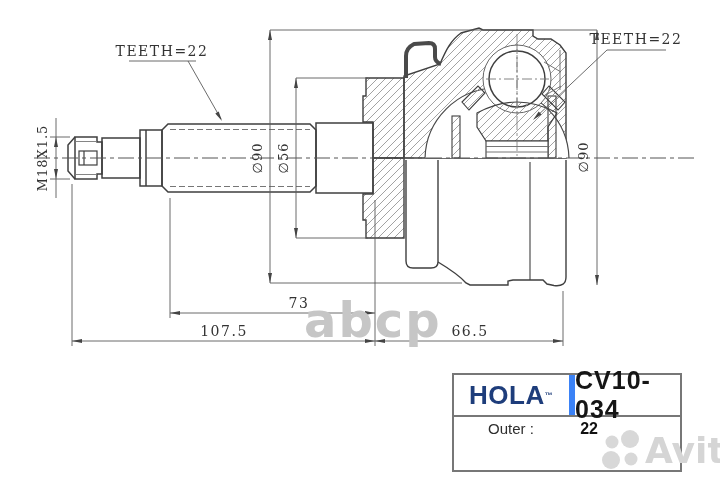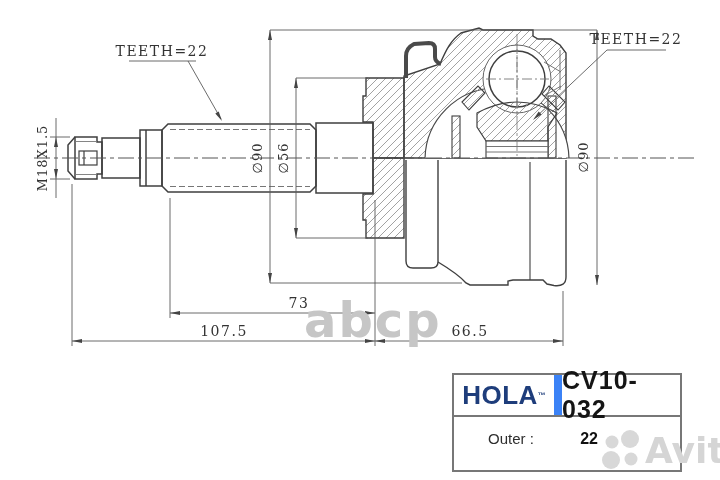--- a/index.html
+++ b/index.html
@@ -5,27 +5,27 @@
   html,body{margin:0;padding:0;background:#fff;}
   #stage{position:relative;width:720px;height:480px;background:#fff;overflow:hidden;
          font-family:"Liberation Sans",sans-serif;}
   svg{position:absolute;left:0;top:0;}
   .dimtext{font-family:"DejaVu Serif",serif;font-size:14px;letter-spacing:1.5px;fill:#333;}
   .dimtext-sm{font-family:"DejaVu Serif",serif;font-size:13px;letter-spacing:1px;fill:#333;}
   
   #spec-table{position:absolute;left:452px;top:373px;width:226px;height:95px;
               border:2px solid #777;background:transparent;}
   #spec-table .row1{display:flex;height:40px;border-bottom:2px solid #777;}
-  #spec-table .logo-cell{width:100px;display:flex;align-items:center;justify-content:center;
-              border-right:8px solid #3b82f6;}
+  #spec-table .logo-cell{width:100px;display:flex;align-items:center;
+              border-right:6px solid #3b82f6;padding-left:15px;}
   .brand{color:#1e3d7b;font-weight:bold;font-size:26px;letter-spacing:.5px;line-height:1;}
   .brand-tm{color:#1e3d7b;font-size:8px;vertical-align:top;font-weight:bold;}
   #spec-table .part-cell{flex:1;display:flex;align-items:center;justify-content:center;
               font-weight:bold;font-size:25px;color:#151515;letter-spacing:1px;}
-  #spec-table .row2{padding:13px 0 0 34px;}
+  #spec-table .row2{padding:3px 0 0 34px;}
   .spec-line{font-size:15px;color:#2e2e2e;line-height:17px;}
   .spec-line .lbl{display:inline-block;width:88px;}
   .spec-line .val{font-weight:bold;color:#111;font-size:16px;}
   
   .wm{position:absolute;color:#c9c9c9;font-weight:bold;pointer-events:none;}
   #wm-abcp{left:304px;top:292px;font-size:48px;font-family:"DejaVu Sans",sans-serif;
            letter-spacing:2px;color:#c6c6c6;}
   #wm-avito{left:645px;top:430px;font-size:36px;font-family:"DejaVu Sans",sans-serif;
             color:#d5d5d5;}
 </style>
@@ -156,21 +156,21 @@
 </svg>
 
 <div id="wm-abcp" class="wm">abcp</div>
 
 <div id="spec-table">
   <div class="row1">
     <div class="logo-cell">
       <span class="brand">HOLA</span>
           <span class="brand-tm">™</span>
     </div>
-    <div class="part-cell">CV10-032</div>
+    <div class="part-cell">CV10-034</div>
   </div>
   <div class="row2">
     <div class="spec-line">
       <span class="lbl">Outer :</span>
       <span class="val">22</span>
     </div>
   </div>
 </div>
 
 <svg width="48" height="48" style="position:absolute;left:598px;top:430px;">

